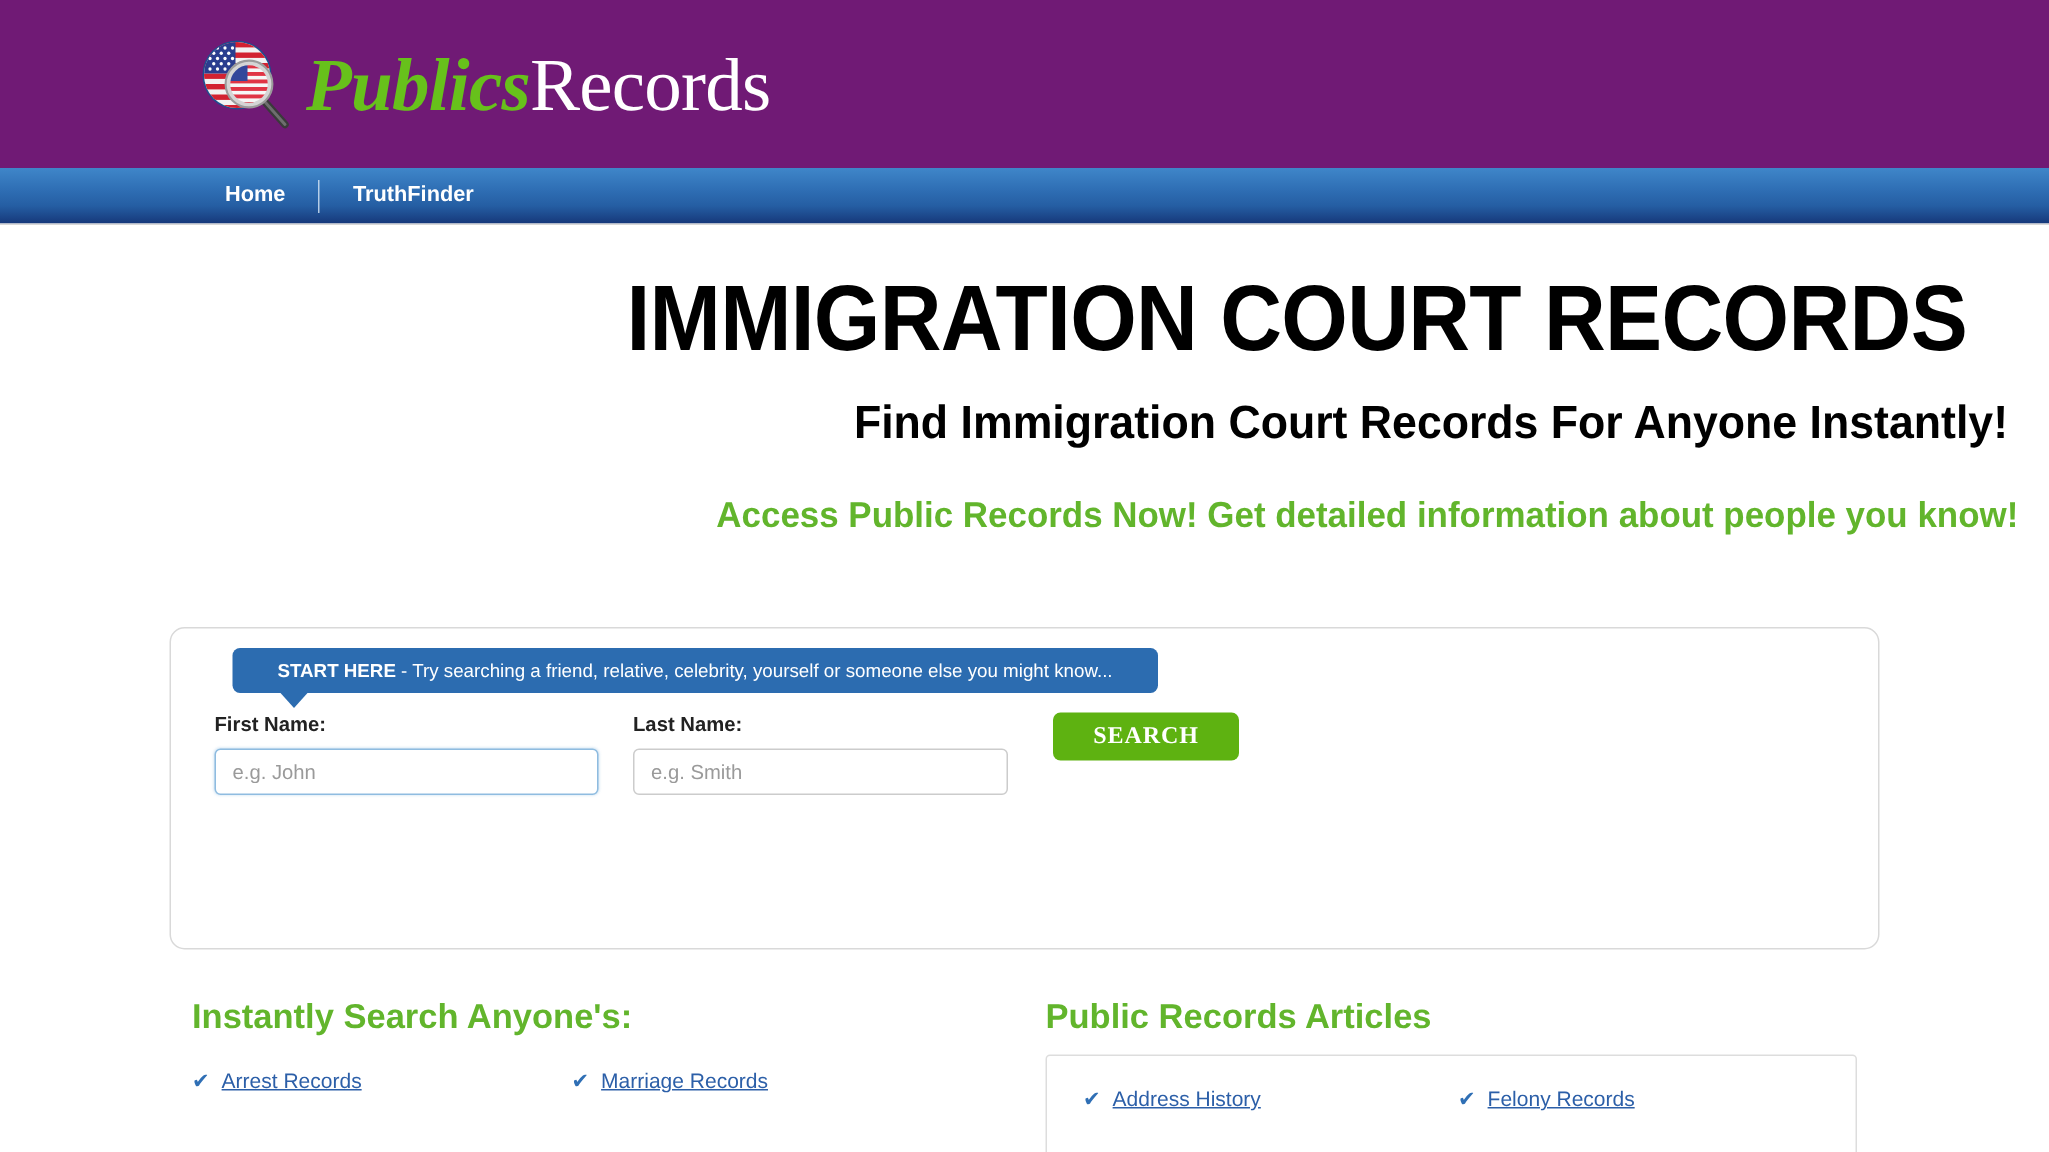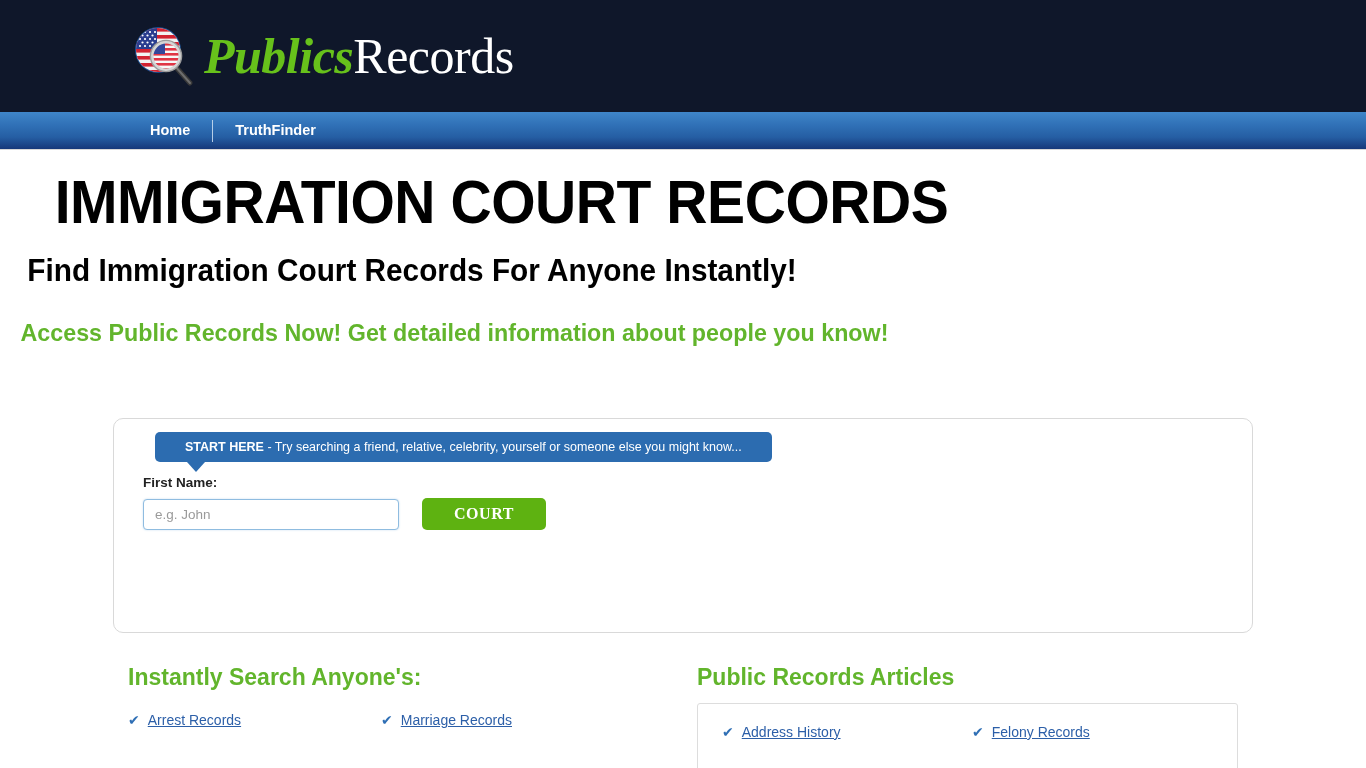--- a/index.html
+++ b/index.html
@@ -9,21 +9,21 @@
     overflow: hidden;
     background: #ffffff;
     font-family: "Liberation Sans", sans-serif;
   }
 
   
   .site-header {
     position: relative;
     width: 1366px;
     height: 112px;
-    background: #0f172a;
+    background: #701a75;
   }
   .logo-wrap {
     position: absolute;
     left: 128px;
     top: 20px;
     display: flex;
     align-items: center;
     height: 72px;
   }
   .logo-mark {
@@ -76,22 +76,22 @@
   .nav-divider {
     width: 1px;
     height: 22px;
     background: #cfe0f2;
     opacity: .85;
   }
 
   
   .hero {
     width: 1366px;
-    text-align: left;
-    padding-top: 16px;
+    text-align: right;
+    padding-top: 27px;
   }
   .hero-h1 {
     margin: 0;
     font-size: 62px;
     line-height: 72px;
     font-weight: bold;
     color: #000000;
     letter-spacing: -0.5px;
     transform: scaleX(0.92);
   }
@@ -146,21 +146,21 @@
     border-right: 9px solid transparent;
     border-top: 10px solid #2c6cb0;
   }
 
   .fields {
     position: absolute;
     left: 29px;
     top: 56px;
     width: 1080px;
     display: flex;
-    align-items: flex-end;
+    align-items: flex-start;
   }
   .field { position: relative; }
   .field-first { width: 256px; margin-right: 23px; }
   .field-last  { width: 250px; margin-right: 30px; }
   .field-loc   { width: 250px; margin-right: 29px; }
 
   .field-label {
     display: block;
     font-size: 13.5px;
     font-weight: bold;
@@ -365,24 +365,28 @@
   </div>
   <div class="tooltip-arrow"></div>
 
   <div class="fields">
 
     <div class="field field-first">
       <label class="field-label">First Name:</label>
       <input class="text-input focused" type="text" placeholder="e.g. John" style="">
     </div>
 
+    <div class="field field-last">
+      <label class="field-label">Last Name:</label>
+      <input class="text-input" type="text" placeholder="e.g. Smith" style="">
+    </div>
 
 
     <div class="field">
-      <button class="search-button">COURT</button>
+      <button class="search-button">SEARCH</button>
     </div>
 
   </div>
 
 </div>
 
 <div class="lower">
 
   <div class="col-left">
     <h3 class="section-title">Instantly Search Anyone's:</h3>

